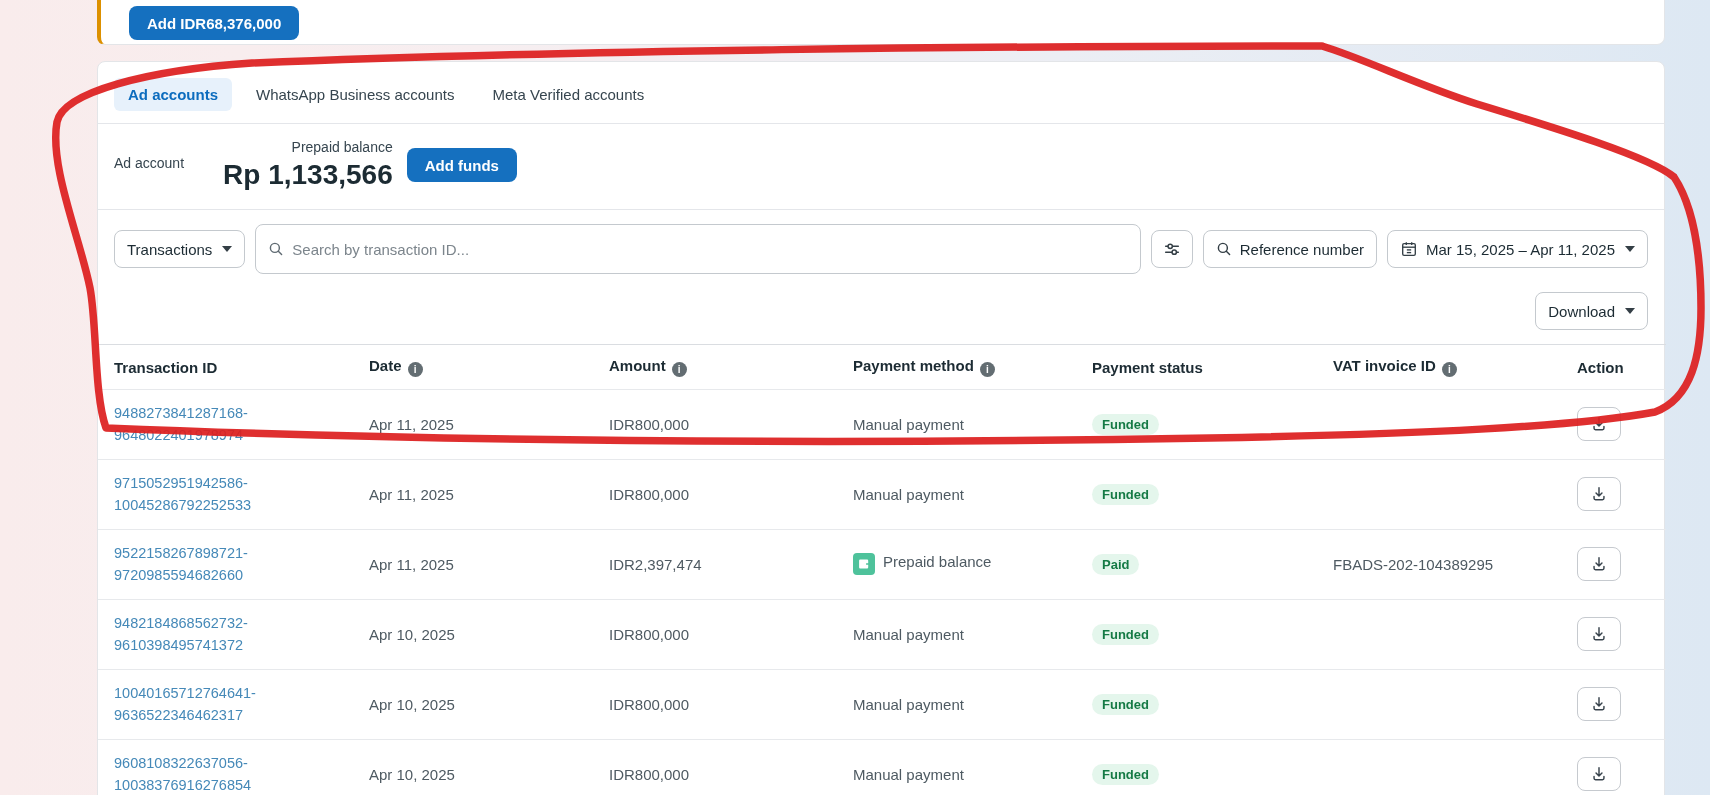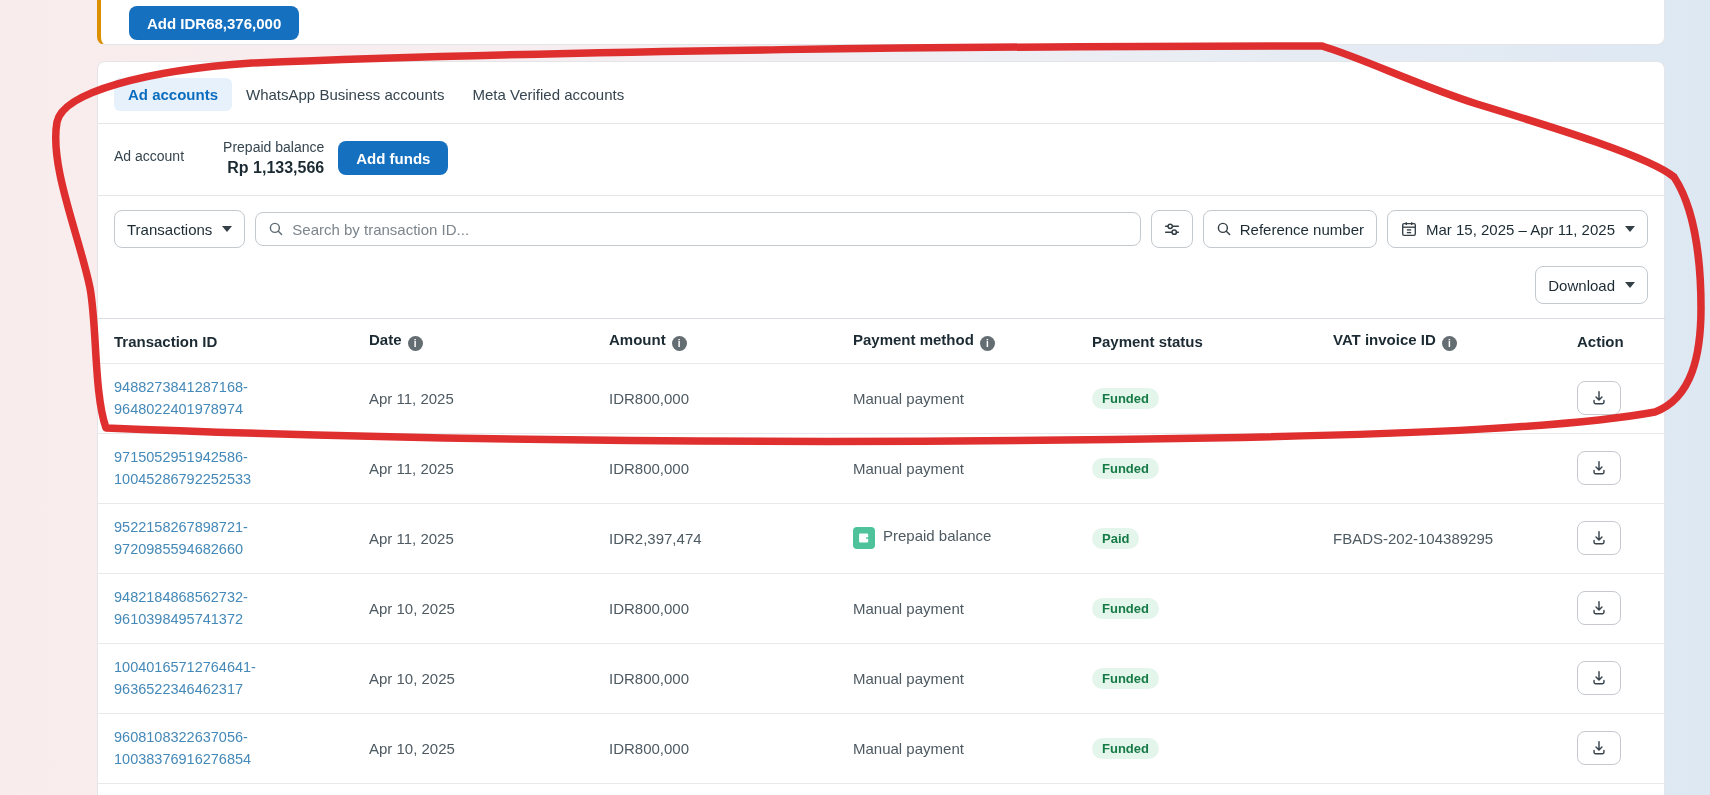--- a/index.html
+++ b/index.html
@@ -14,42 +14,42 @@
   .top-card { left:97px; top:-16px; width:1568px; height:61px; border-left:4px solid #dc9000; }
   .btn-blue {
     background:#1570bf; color:#fff; border:none; border-radius:8px;
     font-weight:bold; font-size:15px; padding:0 18px; height:34px; cursor:pointer;
     font-family:inherit;
   }
   .top-card .btn-blue { position:absolute; left:28px; top:21px; }
 
   .main-card { left:97px; top:61px; width:1568px; height:780px; }
 
-  .tabs { display:flex; padding:16px 16px 12px; }
+  .tabs { display:flex; gap:10px; padding:16px 16px 12px; }
   .tab { font-size:15px; padding:8px 14px; border-radius:6px; color:#36454f; cursor:pointer; white-space:nowrap; }
   .tab.active { background:#e7f1fb; color:#0c6cbe; font-weight:bold; }
   .divider { border:none; border-top:1px solid #e4e6ea; }
 
   .account-row { display:flex; align-items:center; padding:15px 16px 18px;gap:39px; }
   .acct-label { font-size:14px; color:#36454f; margin-bottom:5px; }
   .acct-name { font-size:22px; font-weight:bold; letter-spacing:.2px; }
   .balance-wrap { display:flex; align-items:center; gap:14px; }
   .balance-block { text-align:right; }
   .balance-label { font-size:14px; color:#36454f; margin-bottom:4px; }
-  .balance-value { font-size:16px; font-weight:bold; }
+  .balance-value { font-size:28px; font-weight:bold; }
 
   .filter-row { display:flex; gap:10px; padding:14px 16px 0; align-items:center; }
   .ctrl {
     display:inline-flex; align-items:center; gap:8px; height:38px;
     border:1px solid #c4c9ce; border-radius:8px; background:#fff;
     font-size:15px; color:#1c2b33; padding:0 12px; cursor:pointer; font-family:inherit;
   }
   .ctrl .lbl { font-weight:500; }
   .caret { width:0; height:0; border-left:5px solid transparent; border-right:5px solid transparent; border-top:6px solid #343f46; margin-left:2px; }
-  .search-box { flex:1; display:flex; align-items:center; gap:8px; height:34px; border:1px solid #c4c9ce; border-radius:8px; padding:0 12px; background:#fff; }
+  .search-box { flex:1; display:flex; align-items:center; gap:8px; height:50px; border:1px solid #c4c9ce; border-radius:8px; padding:0 12px; background:#fff; }
   .search-box input { border:none; outline:none; flex:1; font-size:15px; font-family:inherit; color:#1c2b33; background:transparent; }
   .search-box input::placeholder { color:#7c858c; }
   .icon-btn { width:42px; justify-content:center; padding:0; }
 
   .download-row { display:flex; justify-content:flex-end; padding:18px 16px 0; }
 
   table { width:100%; border-collapse:collapse; table-layout:fixed; margin-top:14px; }
   col.c1{width:255px} col.c2{width:240px} col.c3{width:244px} col.c4{width:239px}
   col.c5{width:241px} col.c6{width:244px} col.c7{width:105px}
   thead th {

